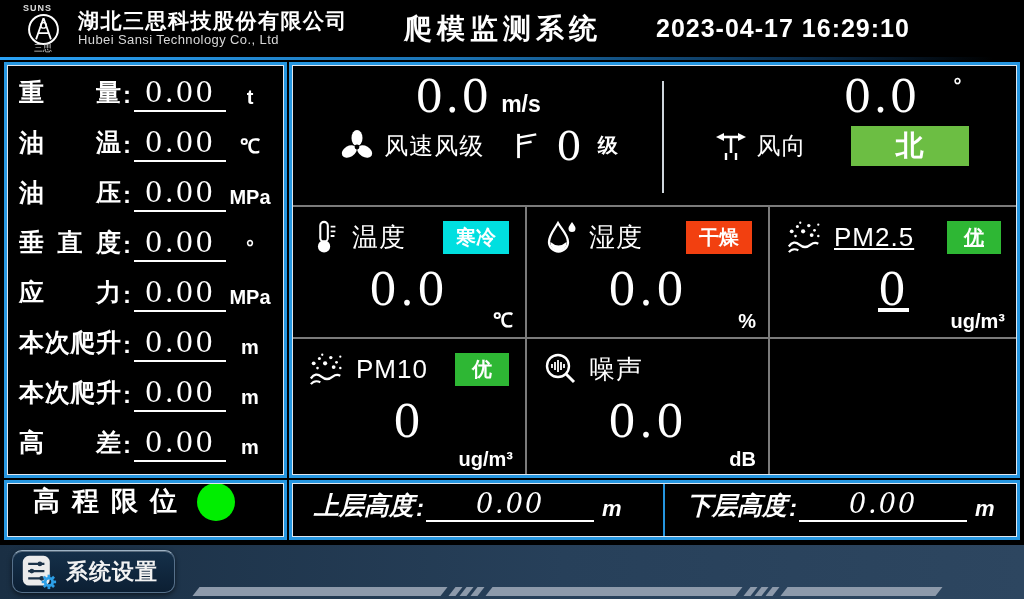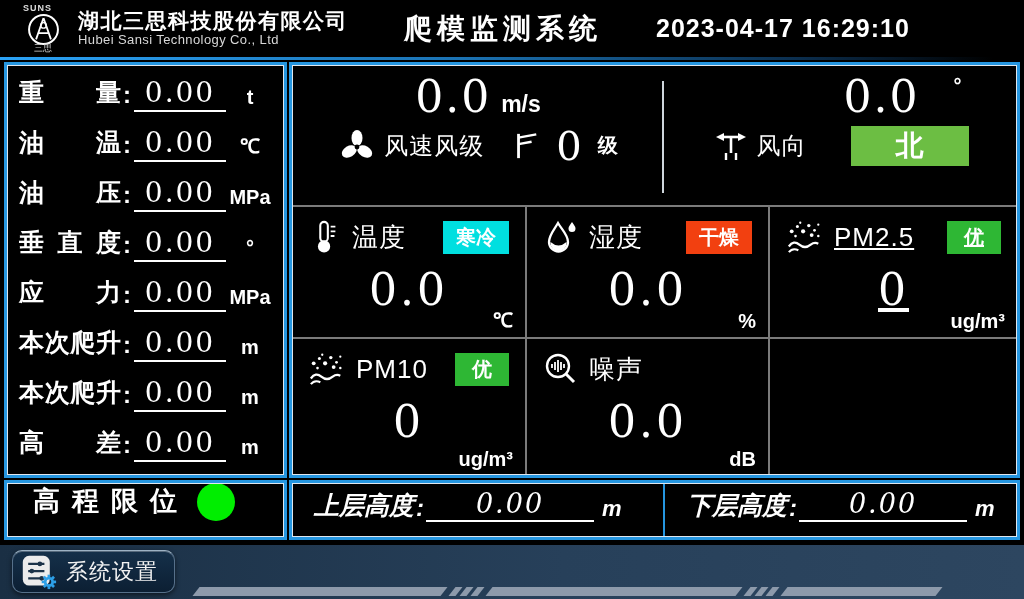--- a/index.html
+++ b/index.html
@@ -88,21 +88,21 @@
   .hunit{font-size:22px;font-weight:bold;margin-left:8px;}
 
   
   .taskbar{position:absolute;left:0;top:545px;width:100%;height:54px;
            background:linear-gradient(90deg,#1a2f44,#27405a 55%,#2d4660);}
   .settings-btn{position:absolute;left:12px;top:5px;height:43px;display:flex;align-items:center;gap:9px;
     padding:0 16px 0 8px;border-radius:10px;cursor:pointer;
     background:linear-gradient(180deg,#15304a,#0c1f33);
     border:1px solid #56708a;border-top-color:#9db2c4;
     box-shadow:0 2px 5px rgba(0,0,0,.55), inset 0 1px 0 rgba(255,255,255,.28);}
-  .settings-label{font-size:22px;font-weight:normal;color:#f2f2f2;letter-spacing:1px;}
+  .settings-label{font-size:22px;font-weight:bold;color:#f2f2f2;letter-spacing:1px;}
   .stripes{position:absolute;left:196px;bottom:3px;height:10px;display:flex;align-items:center;gap:8px;}
   .sbar{height:9px;background:#8d9aab;transform:skewX(-38deg);}
   .sbar.b1{width:248px;}.sbar.b2{width:250px;}.sbar.b3{width:155px;}
   .slashes{display:flex;gap:4px;}
   .slash{width:7px;height:9px;background:#8d9aab;transform:skewX(-38deg);}
   svg{display:block;}
 </style>
 </head>
 <body>
 

